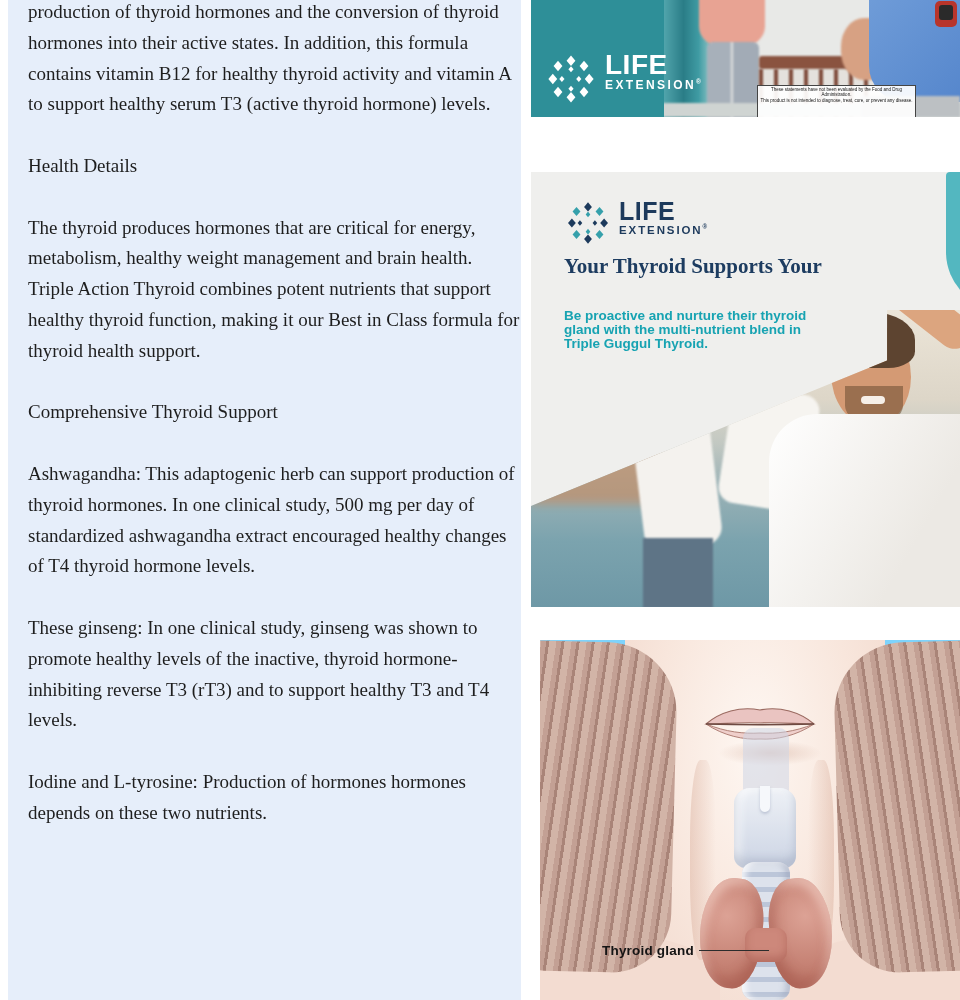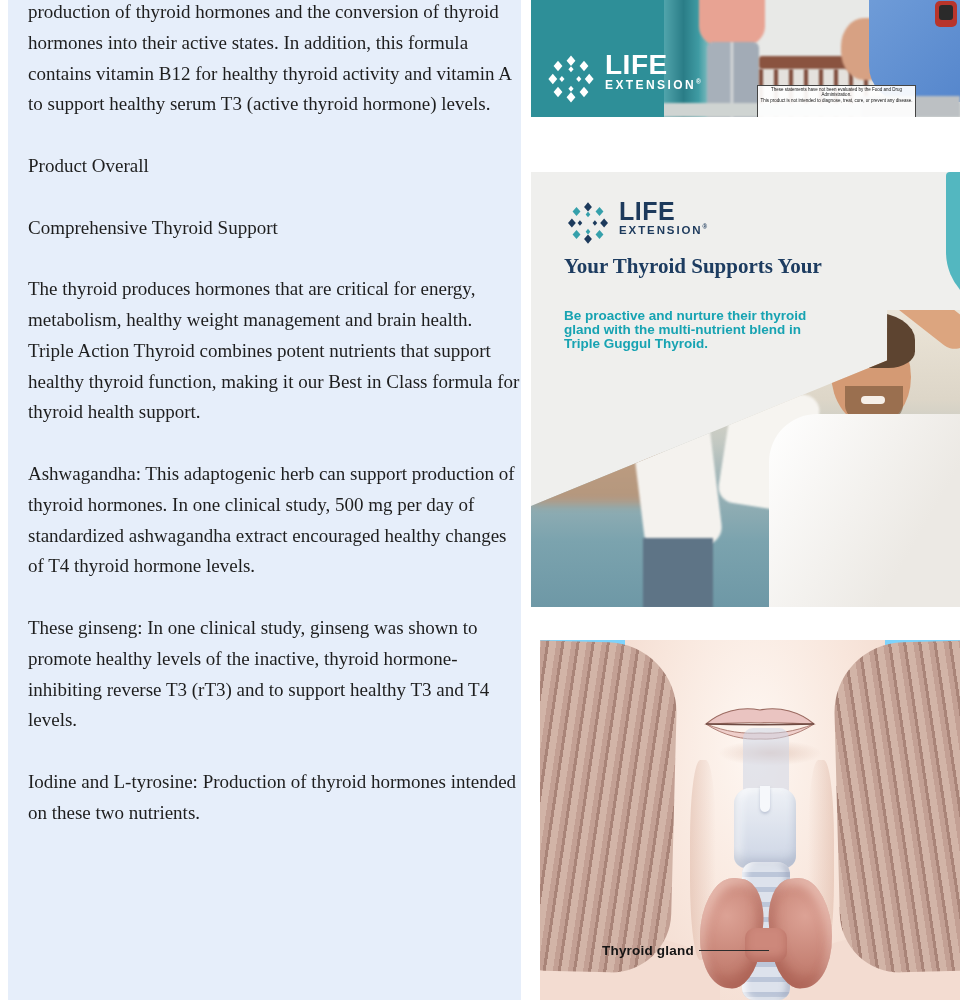--- a/index.html
+++ b/index.html
@@ -161,26 +161,26 @@
   .img3 .label-line { width:70px; height:1.6px; background:#2c2c2c; margin-left:5px; }
 </style>
 </head>
 <body>
 
 <div id="stage">
 
   <div class="left-panel">
     <div class="desc">
       <p>production of thyroid hormones and the conversion of thyroid hormones into their active states. In addition, this formula contains vitamin B12 for healthy thyroid activity and vitamin A to support healthy serum T3 (active thyroid hormone) levels.</p>
-      <p>Product Overall</p>
+      <p>Health Details</p>
+      <p>The thyroid produces hormones that are critical for energy, metabolism, healthy weight management and brain health. Triple Action Thyroid combines potent nutrients that support healthy thyroid function, making it our Best in Class formula for thyroid health support.</p>
       <p>Comprehensive Thyroid Support</p>
-      <p>The thyroid produces hormones that are critical for energy, metabolism, healthy weight management and brain health. Triple Action Thyroid combines potent nutrients that support healthy thyroid function, making it our Best in Class formula for thyroid health support.</p>
       <p>Ashwagandha: This adaptogenic herb can support production of thyroid hormones. In one clinical study, 500 mg per day of standardized ashwagandha extract encouraged healthy changes of T4 thyroid hormone levels.</p>
       <p>These ginseng: In one clinical study, ginseng was shown to promote healthy levels of the inactive, thyroid hormone-inhibiting reverse T3 (rT3) and to support healthy T3 and T4 levels.</p>
-      <p>Iodine and L-tyrosine: Production of thyroid hormones intended on these two nutrients.</p>
+      <p>Iodine and L-tyrosine: Production of hormones hormones depends on these two nutrients.</p>
     </div>
   </div>
 
   <div class="gallery-img img1">
     <div class="photo">
       <div class="curtain"></div>
       <div class="w-top"></div>
       <div class="w-legs"></div>
       <div class="rail"></div>
       <div class="posts"></div>

